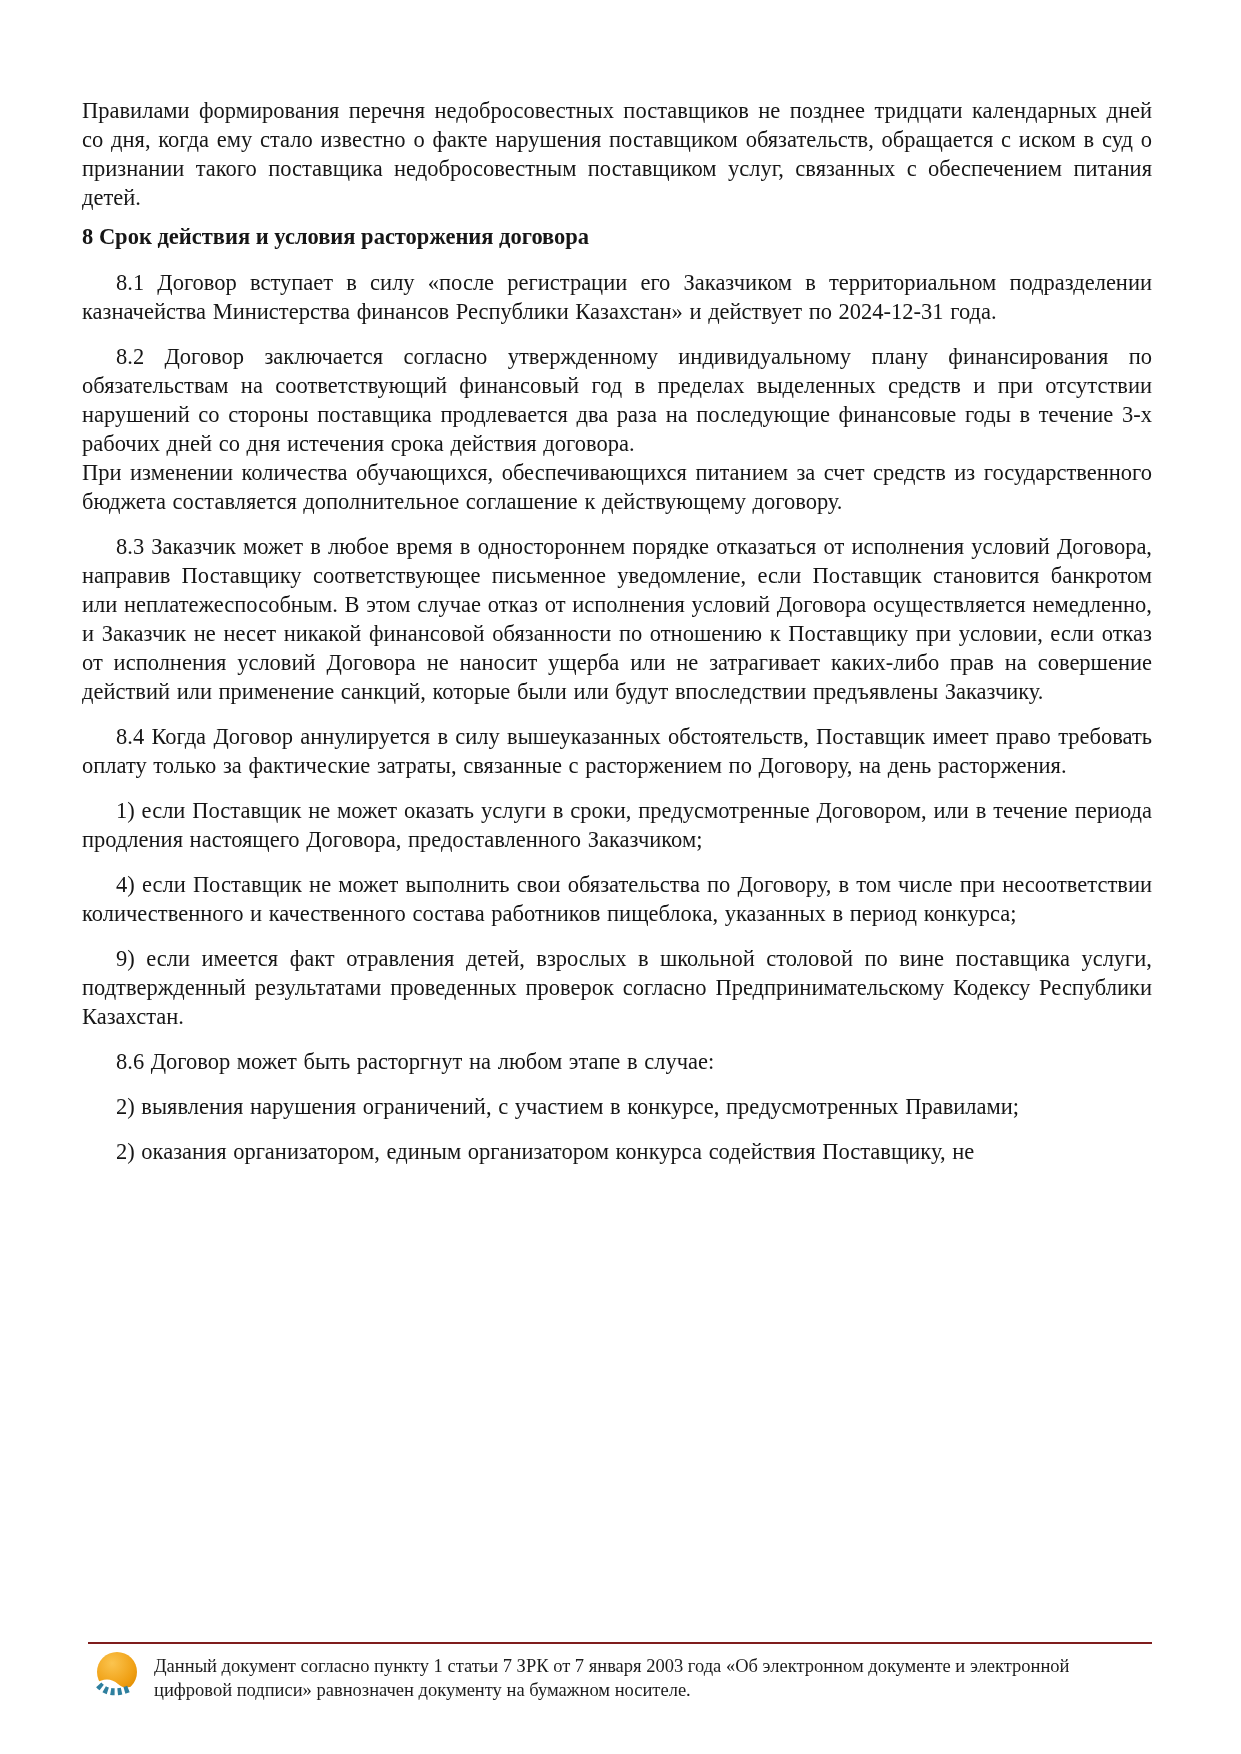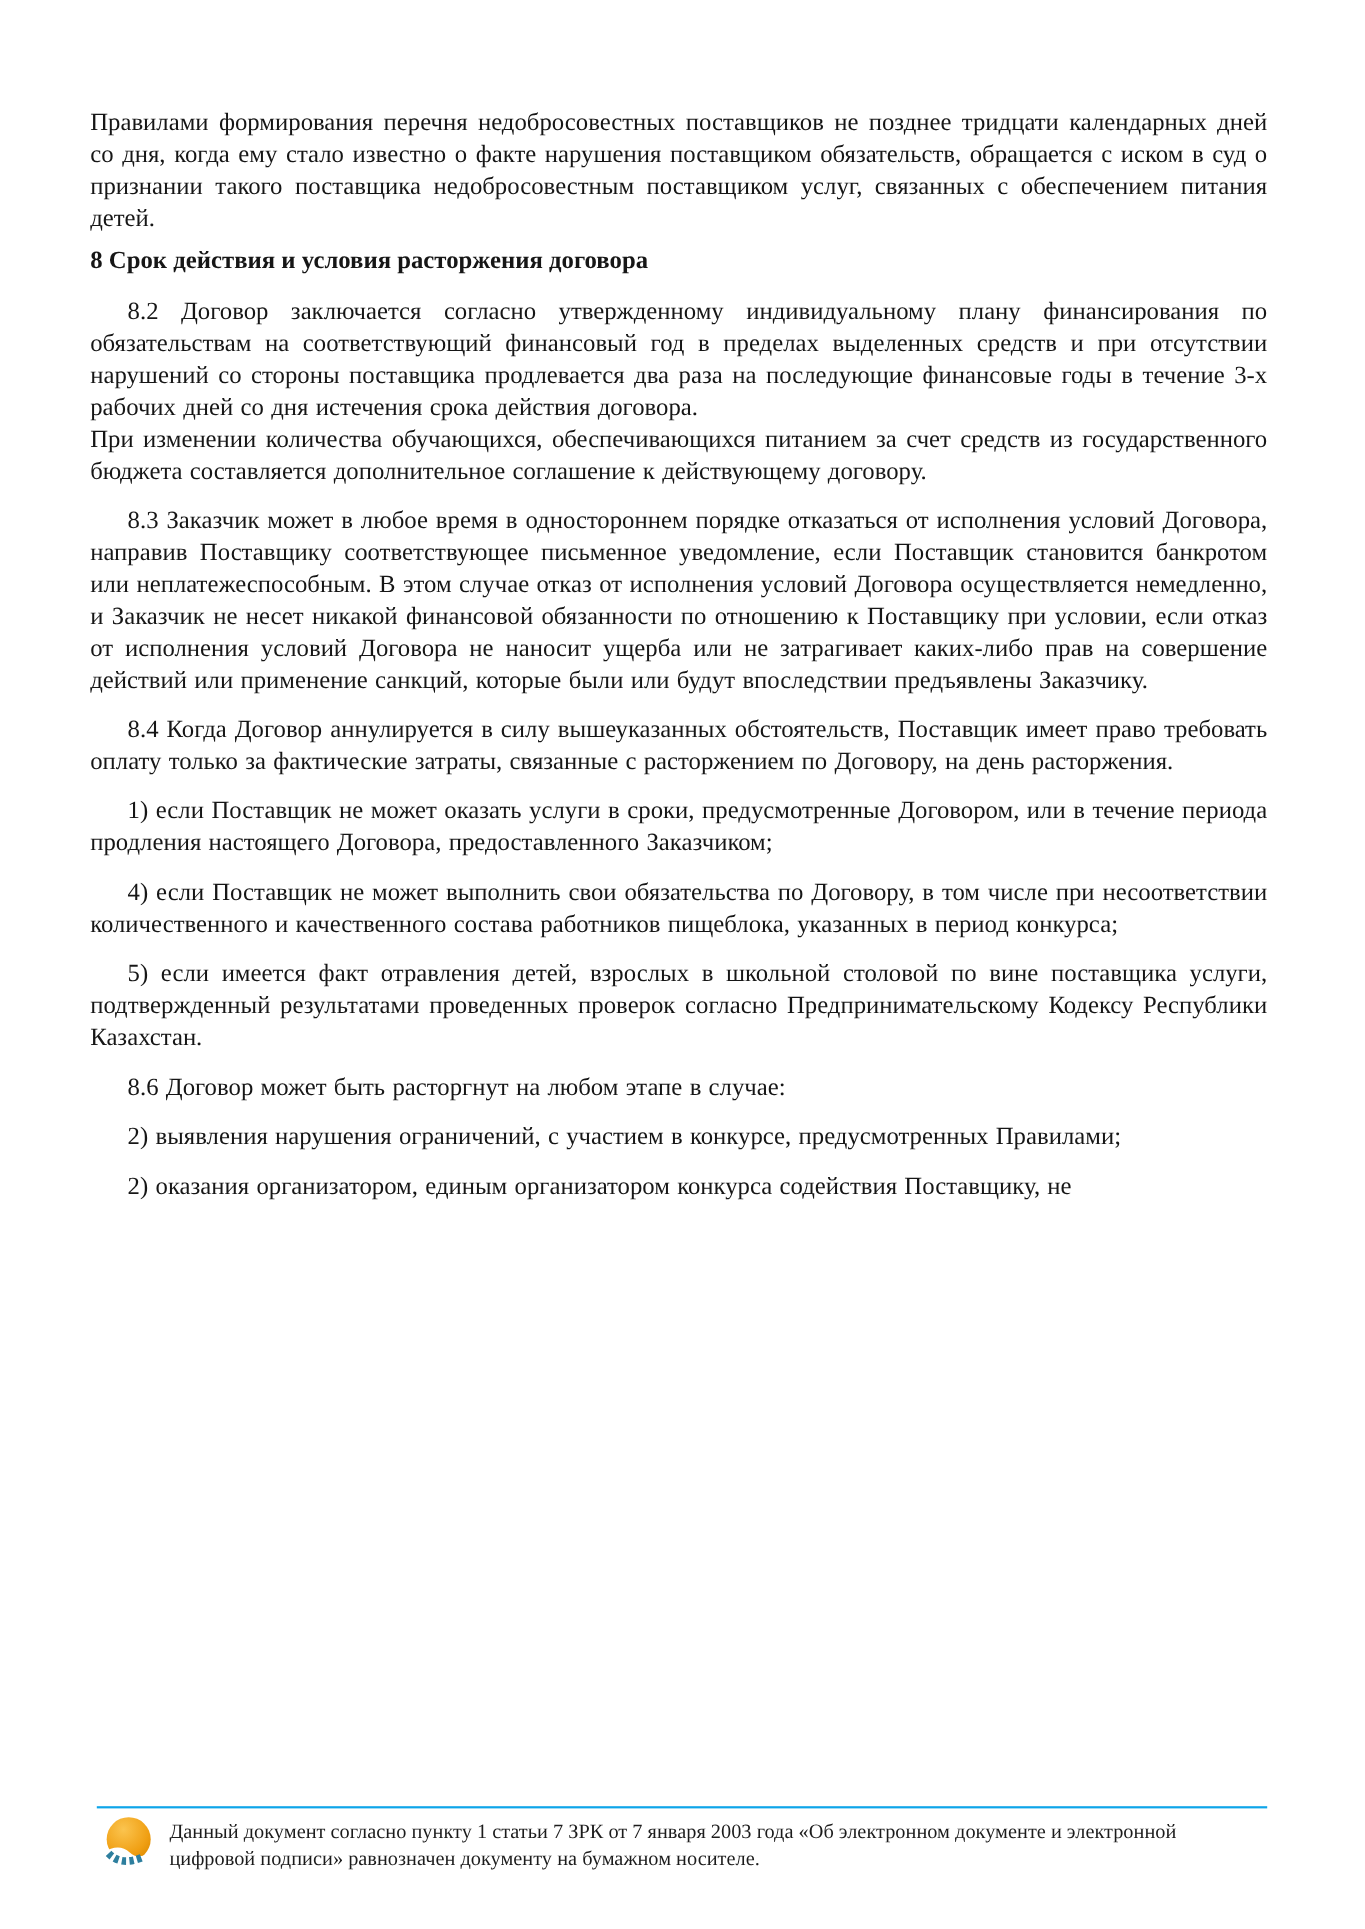--- a/index.html
+++ b/index.html
@@ -39,21 +39,21 @@
     font-size: 22.5px;
     line-height: 30px;
     font-weight: bold;
     text-indent: 0;
   }
   .footer {
     position: absolute;
     top: 1642px;
     left: 88px;
     width: 1064px;
-    border-top: 2px solid #0ea5e9;
+    border-top: 2px solid #7f1d1d;
   }
   .footer-inner {
     display: flex;
     align-items: flex-start;
     padding-top: 7px;
   }
   .stamp {
     flex: 0 0 auto;
     width: 50px;
     height: 54px;
@@ -72,35 +72,36 @@
 <body>
 
 <div class="page">
 
   <div class="content">
 
     <p class="para intro">Правилами формирования перечня недобросовестных поставщиков не позднее тридцати календарных дней со дня, когда ему стало известно о факте нарушения поставщиком обязательств, обращается с иском в суд о признании такого поставщика недобросовестным поставщиком услуг, связанных с обеспечением питания детей.</p>
 
     <h2 class="heading">8 Срок действия и условия расторжения договора</h2>
 
+    <p class="para">8.1 Договор вступает в силу «после регистрации его Заказчиком в территориальном подразделении казначейства Министерства финансов Республики Казахстан» и действует по 2024-12-31 года.</p>
 
     <p class="para">8.2 Договор заключается согласно утвержденному индивидуальному плану финансирования по обязательствам на соответствующий финансовый год в пределах выделенных средств и при отсутствии нарушений со стороны поставщика продлевается два раза на последующие финансовые годы в течение 3-х рабочих дней со дня истечения срока действия договора.</p>
 
     <p class="para attached">При изменении количества обучающихся, обеспечивающихся питанием за счет средств из государственного бюджета составляется дополнительное соглашение к действующему договору.</p>
 
     <p class="para">8.3 Заказчик может в любое время в одностороннем порядке отказаться от исполнения условий Договора, направив Поставщику соответствующее письменное уведомление, если Поставщик становится банкротом или неплатежеспособным. В этом случае отказ от исполнения условий Договора осуществляется немедленно, и Заказчик не несет никакой финансовой обязанности по отношению к Поставщику при условии, если отказ от исполнения условий Договора не наносит ущерба или не затрагивает каких-либо прав на совершение действий или применение санкций, которые были или будут впоследствии предъявлены Заказчику.</p>
 
     <p class="para">8.4 Когда Договор аннулируется в силу вышеуказанных обстоятельств, Поставщик имеет право требовать оплату только за фактические затраты, связанные с расторжением по Договору, на день расторжения.</p>
 
 
     <p class="para">1) если Поставщик не может оказать услуги в сроки, предусмотренные Договором, или в течение периода продления настоящего Договора, предоставленного Заказчиком;</p>
 
     <p class="para">4) если Поставщик не может выполнить свои обязательства по Договору, в том числе при несоответствии количественного и качественного состава работников пищеблока, указанных в период конкурса;</p>
 
-    <p class="para">5) если имеется факт отравления детей, взрослых в школьной столовой по вине поставщика услуги, подтвержденный результатами проведенных проверок согласно Предпринимательскому Кодексу Республики Казахстан.</p>
+    <p class="para">9) если имеется факт отравления детей, взрослых в школьной столовой по вине поставщика услуги, подтвержденный результатами проведенных проверок согласно Предпринимательскому Кодексу Республики Казахстан.</p>
 
     <p class="para">8.6 Договор может быть расторгнут на любом этапе в случае:</p>
 
     <p class="para">2) выявления нарушения ограничений, с участием в конкурсе, предусмотренных Правилами;</p>
 
     <p class="para">2) оказания организатором, единым организатором конкурса содействия Поставщику, не</p>
 
   </div>
 
   <div class="footer">

